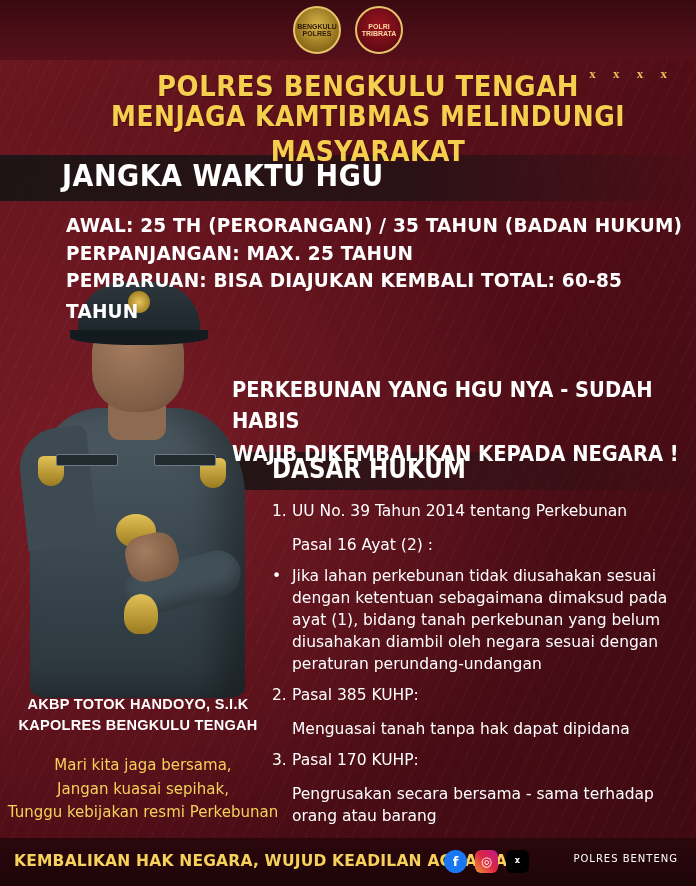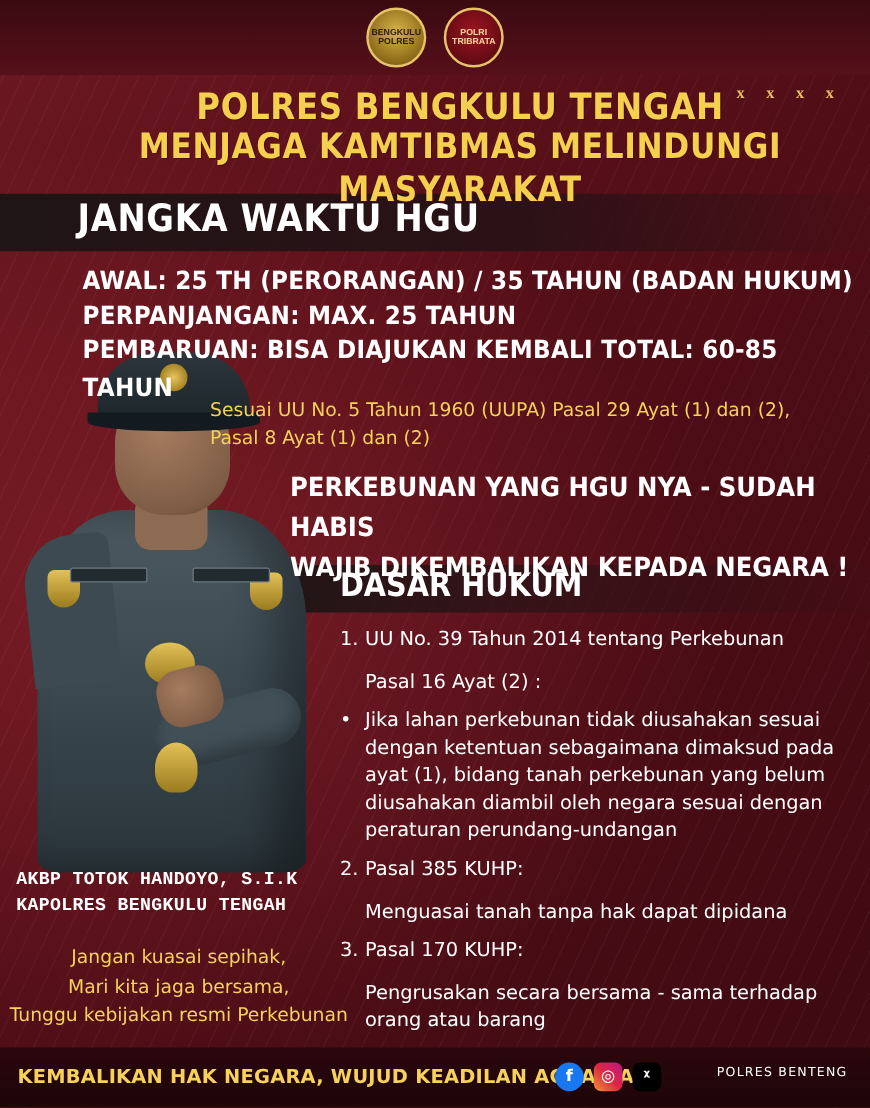--- a/index.html
+++ b/index.html
@@ -184,23 +184,23 @@
   .of-nametag {
     position: absolute; left: 52px; bottom: 232px; width: 62px; height: 12px;
     background: #222b30; border: 1px solid #6d7880; border-radius: 2px;
   }
   .of-nametag2 {
     position: absolute; left: 150px; bottom: 232px; width: 62px; height: 12px;
     background: #222b30; border: 1px solid #6d7880; border-radius: 2px;
   }
 
   .officer-name {
-    position: absolute; left: 13px; bottom: 150px; width: 276px; text-align: left; z-index: 6;
+    position: absolute; left: 0; bottom: 150px; width: 276px; text-align: center; z-index: 6;
     color: #ffffff; font-weight: bold; font-size: 14.5px; line-height: 1.45;
-    font-family: Liberation Mono, monospace;
+    font-family: Liberation Sans, sans-serif;
     letter-spacing: 0.3px;
   }
   .quote {
     position: absolute; left: 0; bottom: 62px; width: 286px; text-align: center; z-index: 6;
     color: #f6d25a; font-size: 15px; line-height: 1.55;
     font-family: "DejaVu Sans", sans-serif;
   }
 
   .footer {
     position: absolute; left: 0; bottom: 0; width: 100%; height: 48px;
@@ -252,21 +252,20 @@
 
   <div class="band"></div>
   <div class="band-title">JANGKA WAKTU HGU</div>
 
   <div class="jangka-lines">
     <div>AWAL: 25 TH (PERORANGAN) / 35 TAHUN (BADAN HUKUM)</div>
     <div>PERPANJANGAN: MAX. 25 TAHUN</div>
     <div>PEMBARUAN: BISA DIAJUKAN KEMBALI TOTAL: 60-85 TAHUN</div>
   </div>
 
-  <div class="sesuai">Sesuai UU No. 5 Tahun 1960 (UUPA) Pasal 29 Ayat (1) dan (2), Pasal 8 Ayat (1) dan (2)</div>
 
   <div class="perkebunan">
     <div>PERKEBUNAN YANG HGU NYA - SUDAH HABIS</div>
     <div>WAJIB DIKEMBALIKAN KEPADA NEGARA !</div>
   </div>
 
   <div class="dasar-band"></div>
   <div class="dasar-title">DASAR HUKUM</div>
 
   <div class="legal-list">
@@ -316,22 +315,22 @@
     <div class="of-nametag2"></div>
     <div class="of-hand"></div>
   </div>
 
   <div class="officer-name">
     <div>AKBP TOTOK HANDOYO, S.I.K</div>
     <div>KAPOLRES BENGKULU TENGAH</div>
   </div>
 
   <div class="quote">
+    <div>Mari kita jaga bersama,</div>
     <div>Jangan kuasai sepihak,</div>
-    <div>Mari kita jaga bersama,</div>
     <div>Tunggu kebijakan resmi Perkebunan</div>
   </div>
 
   <div class="footer">
     <div class="footer-slogan">KEMBALIKAN HAK NEGARA, WUJUD KEADILAN AGRARIA!</div>
     <div class="social">
       <div class="si fb">f</div>
       <div class="si ig">◎</div>
       <div class="si x">ᵡ</div>
     </div>

